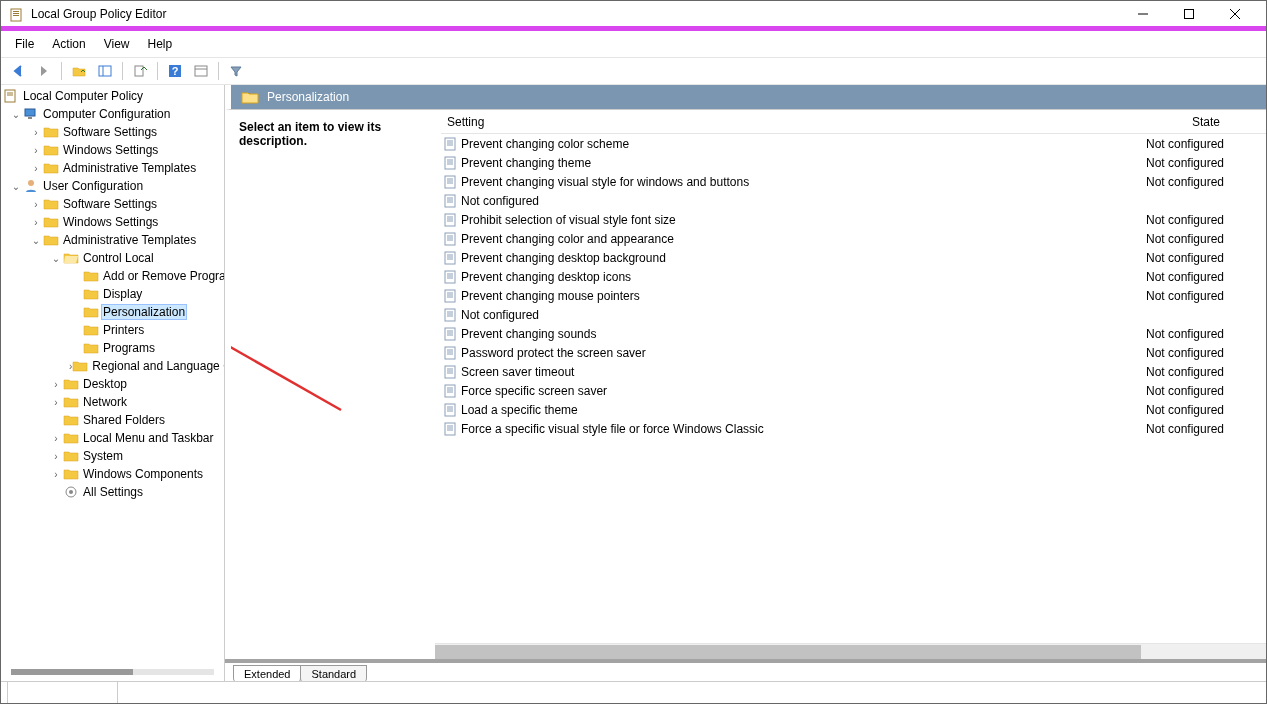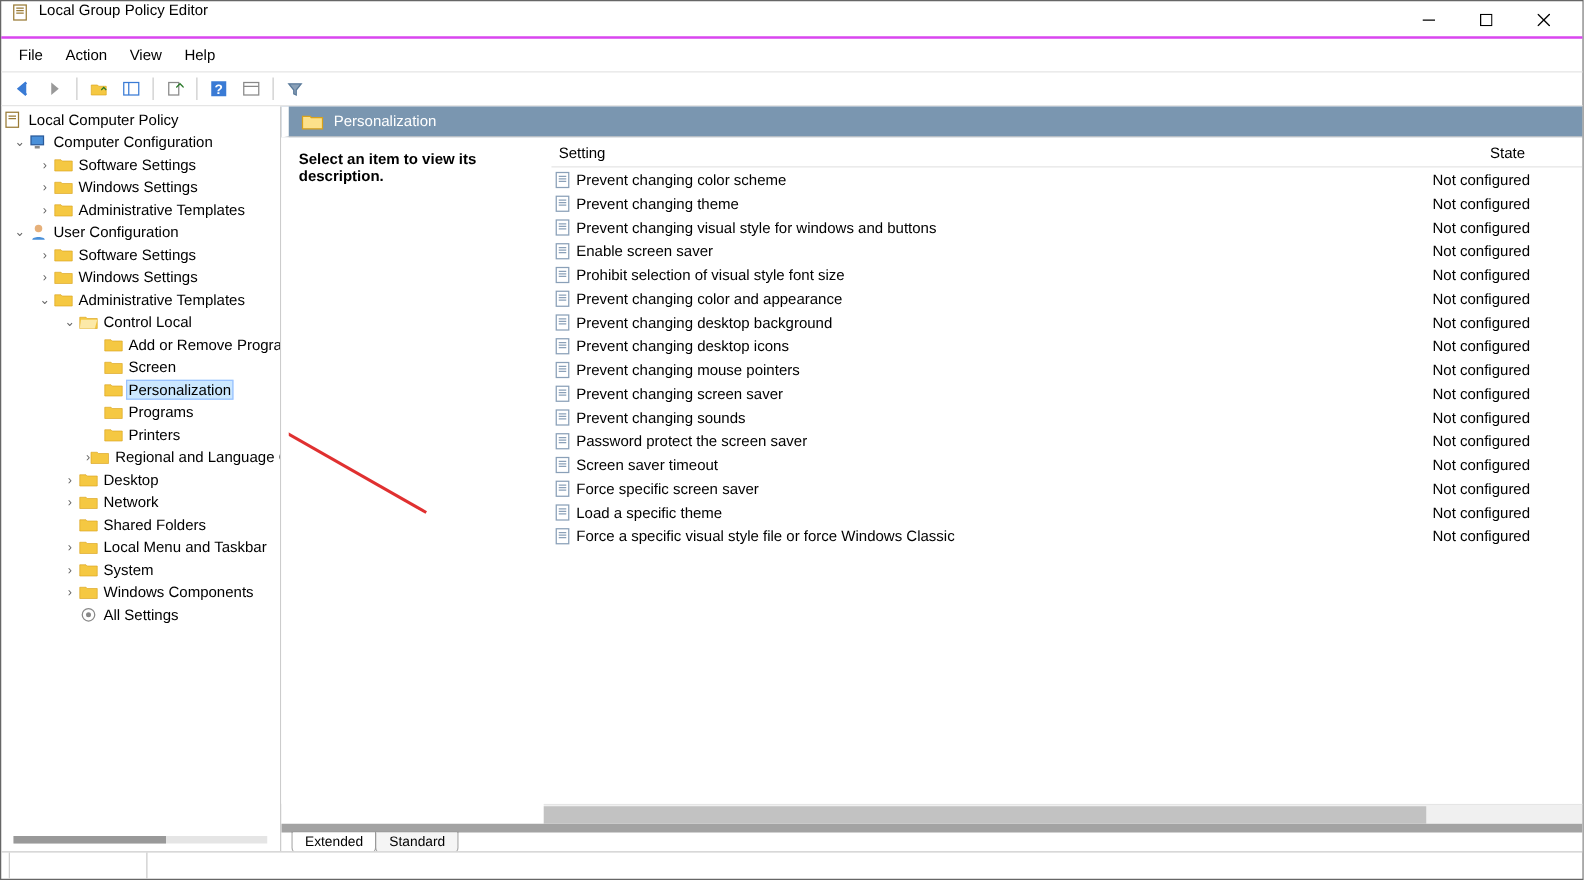--- a/index.html
+++ b/index.html
@@ -1,18 +1,18 @@
 <!DOCTYPE html>
 <html><head>
 <meta charset="utf-8">
 <style>
 * { box-sizing: border-box; margin: 0; padding: 0; }
 body { font-family: "Segoe UI", Tahoma, sans-serif; font-size: 12px; background: #fff; overflow: hidden; }
 .window { width: 1267px; height: 704px; border: 1px solid #666; display: flex; flex-direction: column; position: relative; }
-.titlebar { height: 30px; display: flex; align-items: flex-start; padding: 0 8px; border-bottom: 2px solid #d946ef; }
+.titlebar { height: 30px; display: flex; align-items: center; padding: 0 8px; border-bottom: 5px solid #d946ef; }
 .titlebar-icon { width: 16px; height: 16px; margin-right: 6px; display: inline-flex; }
 .titlebar-title { flex: 1; font-size: 12px; }
 .winbtns { display: flex; }
 .winbtn { width: 46px; height: 30px; display: flex; align-items: center; justify-content: center; cursor: pointer; }
 .menubar { height: 26px; display: flex; align-items: center; padding: 0 6px; gap: 2px; }
 .menu-item { padding: 3px 8px; cursor: pointer; }
 .toolbar { height: 28px; border-top: 1px solid #e5e5e5; border-bottom: 1px solid #e5e5e5; display: flex; align-items: center; padding: 0 6px; gap: 4px; }
 .tb-btn { width: 22px; height: 22px; display: flex; align-items: center; justify-content: center; cursor: pointer; border: 1px solid transparent; }
 .tb-sep { width: 1px; height: 18px; background: #ccc; margin: 0 2px; }
 .content { flex: 1; display: flex; overflow: hidden; }
@@ -33,21 +33,21 @@
 .desc-col { width: 210px; padding: 10px 8px; font-size: 12px; font-weight: bold; }
 .list-col { flex: 1; overflow-x: auto; overflow-y: hidden; }
 .list-header { display: flex; border-bottom: 1px solid #e5e5e5; height: 24px; align-items: center; font-size: 12px; }
 .col-setting { flex: 1; padding-left: 6px; min-width: 680px; }
 .col-state { width: 120px; text-align: center; }
 .list-rows { }
 .list-row { display: flex; height: 19px; align-items: center; cursor: pointer; }
 .row-icon { width: 16px; height: 16px; margin: 0 2px; }
 .row-setting { flex: 1; min-width: 680px; padding-left: 0; }
 .row-state { width: 120px; text-align: left; white-space: nowrap; overflow: hidden; }
-.tabs-row { height: 22px; border-top: 7px solid #a3a3a3; display: flex; align-items: end; padding-left: 8px; background: #fff; }
+.tabs-row { height: 22px; border-top: 4px solid #a3a3a3; display: flex; align-items: end; padding-left: 8px; background: #fff; }
 .tab { padding: 2px 10px; border: 1px solid #999; border-bottom: none; border-radius: 0 0 4px 4px; margin-right: -1px; font-size: 11px; cursor: pointer; background: #fff; transform: translateY(1px); }
 .tab.active { background: #fff; }
 .tab.inactive { background: #f5f5f5; }
 .statusbar { height: 22px; border-top: 1px solid #ccc; display: flex; align-items: center; padding: 0 6px; font-size: 12px; }
 .status-cell { border-left: 1px solid #ccc; height: 100%; width: 110px; }
 .arrow-annotation { position: absolute; pointer-events: none; z-index: 50; }
 .hscroll { height: 16px; background: #f0f0f0; border-top: 1px solid #e5e5e5; display:flex; align-items:center; margin-left: 210px; }
 .hscroll-track { flex:1; height:14px; position:relative; }
 .hscroll-thumb { position:absolute; left:0; width:85%; height:100%; background:#c2c2c2; }
 </style>
@@ -252,45 +252,45 @@
             </svg>
           </span>
         <span class="node-label">Add or Remove Programs</span>
       </div>
       <div class="tree-node" style="padding-left:82px">
         <span class="node-icon">
             <svg viewBox="0 0 16 16" width="16" height="16">
               <path class="folder-svg" d="M1 4h5l1 1h8v8H1z"></path>
             </svg>
           </span>
-        <span class="node-label">Screen</span>
+        <span class="node-label">Display</span>
       </div>
       <div class="tree-node" style="padding-left:82px">
         <span class="node-icon">
             <svg viewBox="0 0 16 16" width="16" height="16">
               <path class="folder-svg" d="M1 4h5l1 1h8v8H1z"></path>
             </svg>
           </span>
         <span class="node-label selected">Personalization</span>
       </div>
       <div class="tree-node" style="padding-left:82px">
         <span class="node-icon">
             <svg viewBox="0 0 16 16" width="16" height="16">
               <path class="folder-svg" d="M1 4h5l1 1h8v8H1z"></path>
             </svg>
           </span>
+        <span class="node-label">Printers</span>
+      </div>
+      <div class="tree-node" style="padding-left:82px">
+        <span class="node-icon">
+            <svg viewBox="0 0 16 16" width="16" height="16">
+              <path class="folder-svg" d="M1 4h5l1 1h8v8H1z"></path>
+            </svg>
+          </span>
         <span class="node-label">Programs</span>
-      </div>
-      <div class="tree-node" style="padding-left:82px">
-        <span class="node-icon">
-            <svg viewBox="0 0 16 16" width="16" height="16">
-              <path class="folder-svg" d="M1 4h5l1 1h8v8H1z"></path>
-            </svg>
-          </span>
-        <span class="node-label">Printers</span>
       </div>
       <div class="tree-node" style="padding-left:68px">
         <span class="expander">›</span>
         <span class="node-icon">
             <svg viewBox="0 0 16 16" width="16" height="16">
               <path class="folder-svg" d="M1 4h5l1 1h8v8H1z"></path>
             </svg>
           </span>
         <span class="node-label">Regional and Language Options</span>
       </div>
@@ -411,21 +411,20 @@
                 <span class="row-setting">Prevent changing visual style for windows and buttons</span>
                 <span class="row-state">Not configured</span>
               </div>
               <div class="list-row">
                 <span class="row-icon"><svg viewBox="0 0 16 16" width="16" height="16">
                     <rect x="2" y="2" width="10" height="12" fill="#fff" stroke="#8aa0b8"></rect>
                     <line x1="4" y1="5" x2="10" y2="5" stroke="#8aa0b8"></line>
                     <line x1="4" y1="7" x2="10" y2="7" stroke="#8aa0b8"></line>
                     <line x1="4" y1="9" x2="10" y2="9" stroke="#8aa0b8"></line>
                   </svg></span>
-                <span class="row-setting">Enable screen saver</span>
                 <span class="row-state">Not configured</span>
               </div>
               <div class="list-row">
                 <span class="row-icon"><svg viewBox="0 0 16 16" width="16" height="16">
                     <rect x="2" y="2" width="10" height="12" fill="#fff" stroke="#8aa0b8"></rect>
                     <line x1="4" y1="5" x2="10" y2="5" stroke="#8aa0b8"></line>
                     <line x1="4" y1="7" x2="10" y2="7" stroke="#8aa0b8"></line>
                     <line x1="4" y1="9" x2="10" y2="9" stroke="#8aa0b8"></line>
                   </svg></span>
                 <span class="row-setting">Prohibit selection of visual style font size</span>
@@ -471,21 +470,20 @@
                 <span class="row-setting">Prevent changing mouse pointers</span>
                 <span class="row-state">Not configured</span>
               </div>
               <div class="list-row">
                 <span class="row-icon"><svg viewBox="0 0 16 16" width="16" height="16">
                     <rect x="2" y="2" width="10" height="12" fill="#fff" stroke="#8aa0b8"></rect>
                     <line x1="4" y1="5" x2="10" y2="5" stroke="#8aa0b8"></line>
                     <line x1="4" y1="7" x2="10" y2="7" stroke="#8aa0b8"></line>
                     <line x1="4" y1="9" x2="10" y2="9" stroke="#8aa0b8"></line>
                   </svg></span>
-                <span class="row-setting">Prevent changing screen saver</span>
                 <span class="row-state">Not configured</span>
               </div>
               <div class="list-row">
                 <span class="row-icon"><svg viewBox="0 0 16 16" width="16" height="16">
                     <rect x="2" y="2" width="10" height="12" fill="#fff" stroke="#8aa0b8"></rect>
                     <line x1="4" y1="5" x2="10" y2="5" stroke="#8aa0b8"></line>
                     <line x1="4" y1="7" x2="10" y2="7" stroke="#8aa0b8"></line>
                     <line x1="4" y1="9" x2="10" y2="9" stroke="#8aa0b8"></line>
                   </svg></span>
                 <span class="row-setting">Prevent changing sounds</span>

